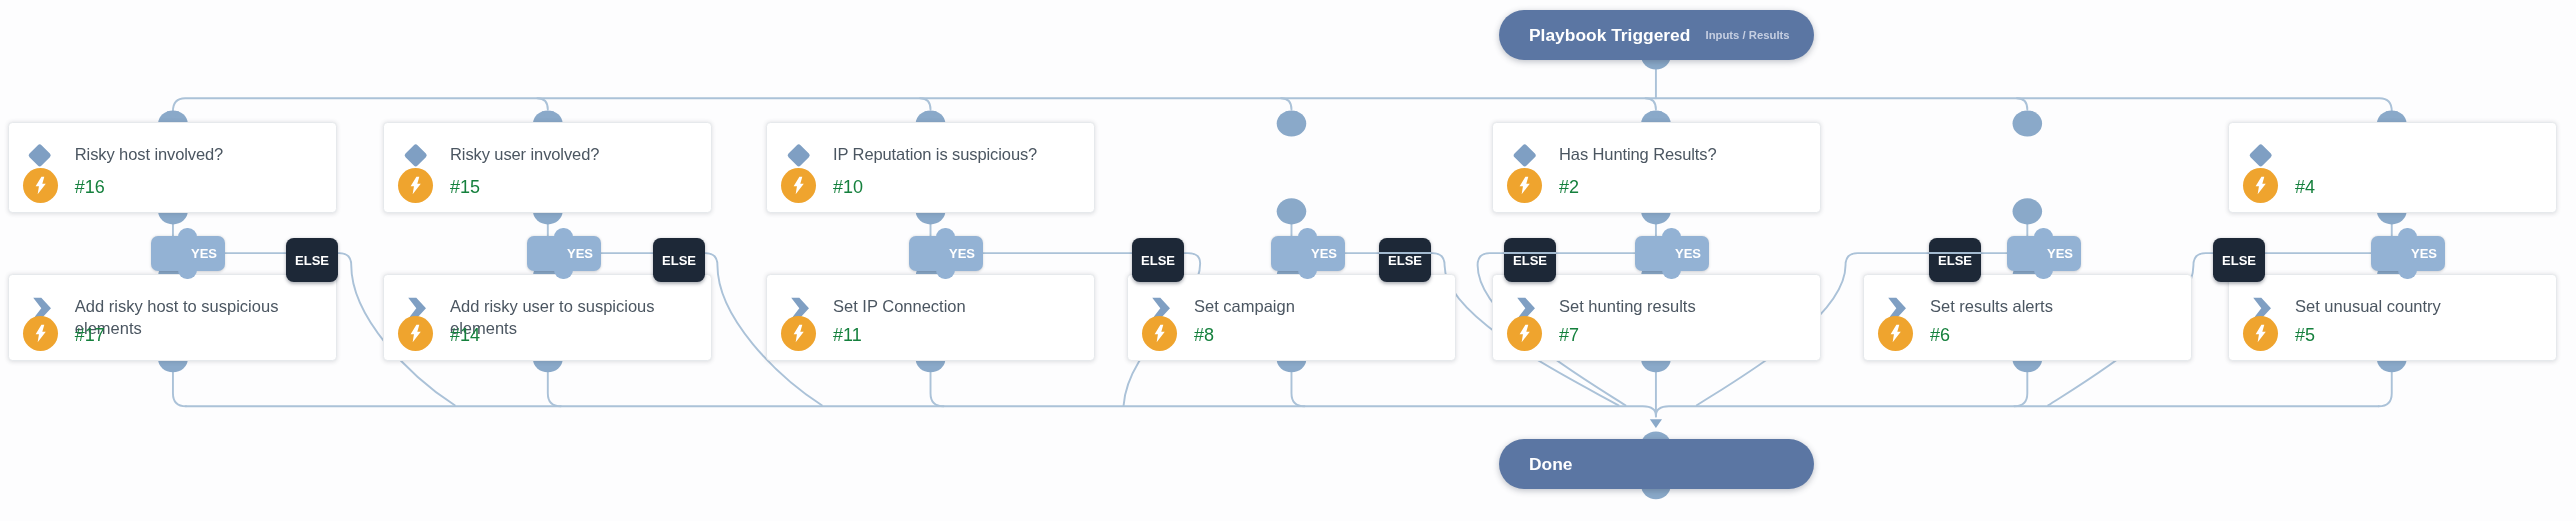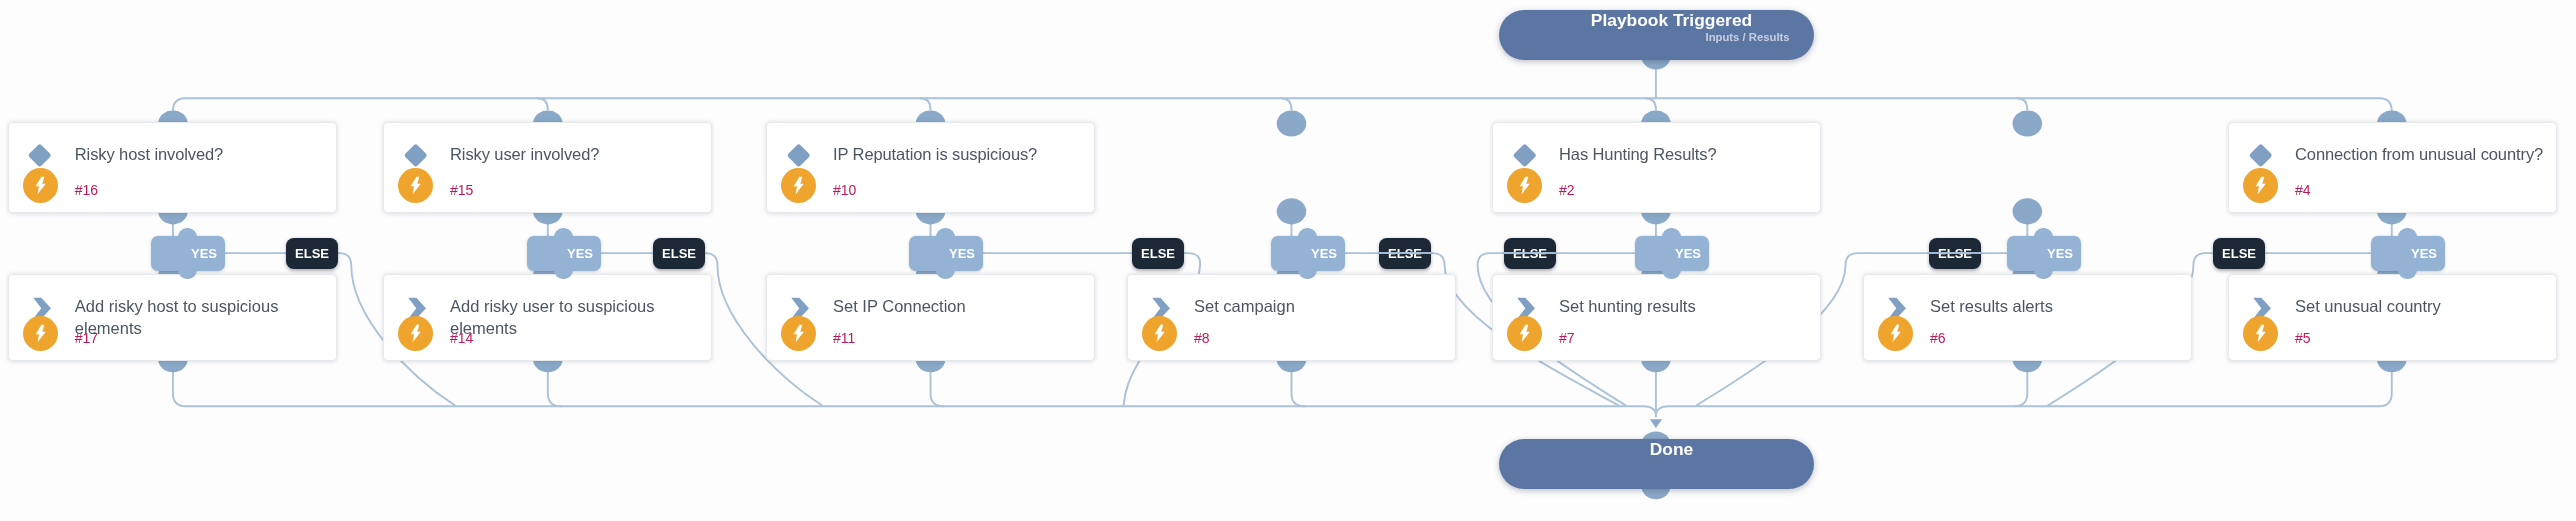--- a/index.html
+++ b/index.html
@@ -24,21 +24,21 @@
     position:absolute;left:66px;top:21px;right:8.7px;
     font-size:16.5px;color:#4b5661;line-height:1.32;
   }
   .card.condition .title{white-space:nowrap;letter-spacing:-0.1px;}
   .card .badge{
     position:absolute;left:14px;bottom:8.7px;width:35px;height:35px;border-radius:50%;
     background:var(--badge);display:flex;align-items:center;justify-content:center;
   }
   .card .nid{
     position:absolute;left:66px;bottom:14px;
-    font-size:14px;color:#be185d;
+    font-size:18px;color:#15803d;
   }
   .diamond{
     position:absolute;left:22.6px;top:24.4px;width:17.4px;height:17.4px;
     background:var(--icon);border-radius:2.6px;transform:rotate(45deg);
   }
   .chev{position:absolute;left:21px;top:21px;}
 
   
   .yes-pill{
     position:absolute;z-index:3;width:42px;height:35px;border-radius:7px;
@@ -47,36 +47,36 @@
     box-shadow:0 0.9px 2.6px rgba(40,50,60,.2);
     padding-left:32px;
   }
   .yes-pill::before,.yes-pill::after{
     content:"";position:absolute;left:50%;margin-left:-9.6px;width:19px;height:8.7px;
     background:var(--yes);
   }
   .yes-pill::before{top:-7.8px;border-radius:9.6px 9.6px 0 0;}
   .yes-pill::after{bottom:-7.8px;border-radius:0 0 9.6px 9.6px;}
   .else-pill{
-    position:absolute;z-index:3;width:52px;height:31px;border-radius:7.8px;
+    position:absolute;z-index:3;width:52px;height:44px;border-radius:7.8px;
     background:var(--else);color:#fff;font-size:13px;font-weight:bold;
     display:flex;align-items:center;justify-content:center;
     box-shadow:0 1.7px 3.5px rgba(20,30,45,.35);
   }
   .else-pill.crossed::after{
     content:"";position:absolute;left:0;right:0;top:14px;height:1.7px;
     background:var(--line);opacity:.95;
   }
 
   
   .bigpill{
     position:absolute;left:1499px;width:315px;height:50px;z-index:2;
     background:var(--pill);border-radius:25px;
     box-shadow:0 1.7px 6.1px rgba(40,50,70,.3);
-    display:flex;align-items:center;color:#fff;flex-direction:column;
+    display:flex;align-items:center;color:#fff;
   }
   .bigpill .bp-title{font-size:17.4px;font-weight:bold;margin-left:30px;}
   .bigpill .bp-io{margin-left:auto;margin-right:24.4px;font-size:11.3px;font-weight:bold;color:#c6cfe2;}
 </style>
 </head>
 <body>
 
 <div id="canvas">
   <svg id="edges" width="2576" height="521" viewBox="0 0 2960 599">
       <path d="M 198,128 Q 198,113 212,113 H 2735 Q 2749,113 2749,128" fill="none" stroke="#abc2d8" stroke-width="2.2" stroke-linecap="round"></path>
@@ -338,21 +338,20 @@
     <span class="badge">
       <svg width="17.4" height="19" viewBox="0 0 24 26">
         <path d="M13 1 L5 14 h4.6 L7.8 25 L19 10.6 h-4.8 L17 1 Z" fill="#ffffff"></path>
       </svg>
     </span>
     <span class="nid act-id">#6</span>
   </div>
 
   <div class="card condition" style="left: 2228px; top: 122px;">
     <span class="diamond"></span>
-    <div class="title cond-title">Connection from unusual country?</div>
     <span class="badge">
       <svg width="17.4" height="19" viewBox="0 0 24 26">
         <path d="M13 1 L5 14 h4.6 L7.8 25 L19 10.6 h-4.8 L17 1 Z" fill="#ffffff"></path>
       </svg>
     </span>
     <span class="nid cond-id">#4</span>
   </div>
 
   <div class="yes-pill" style="left: 2371px; top: 236px;">
     <span class="yes-text">YES</span>

